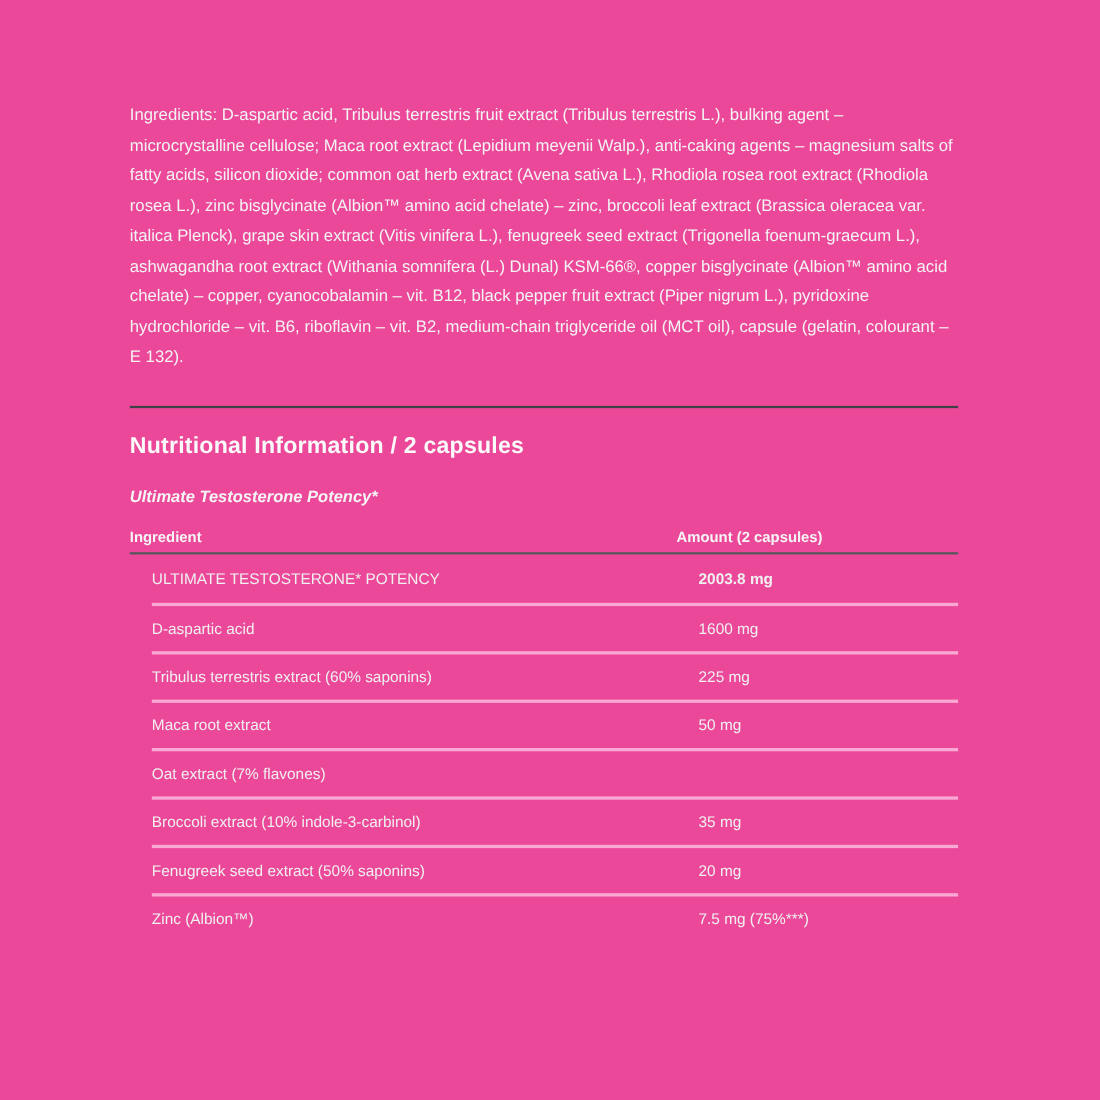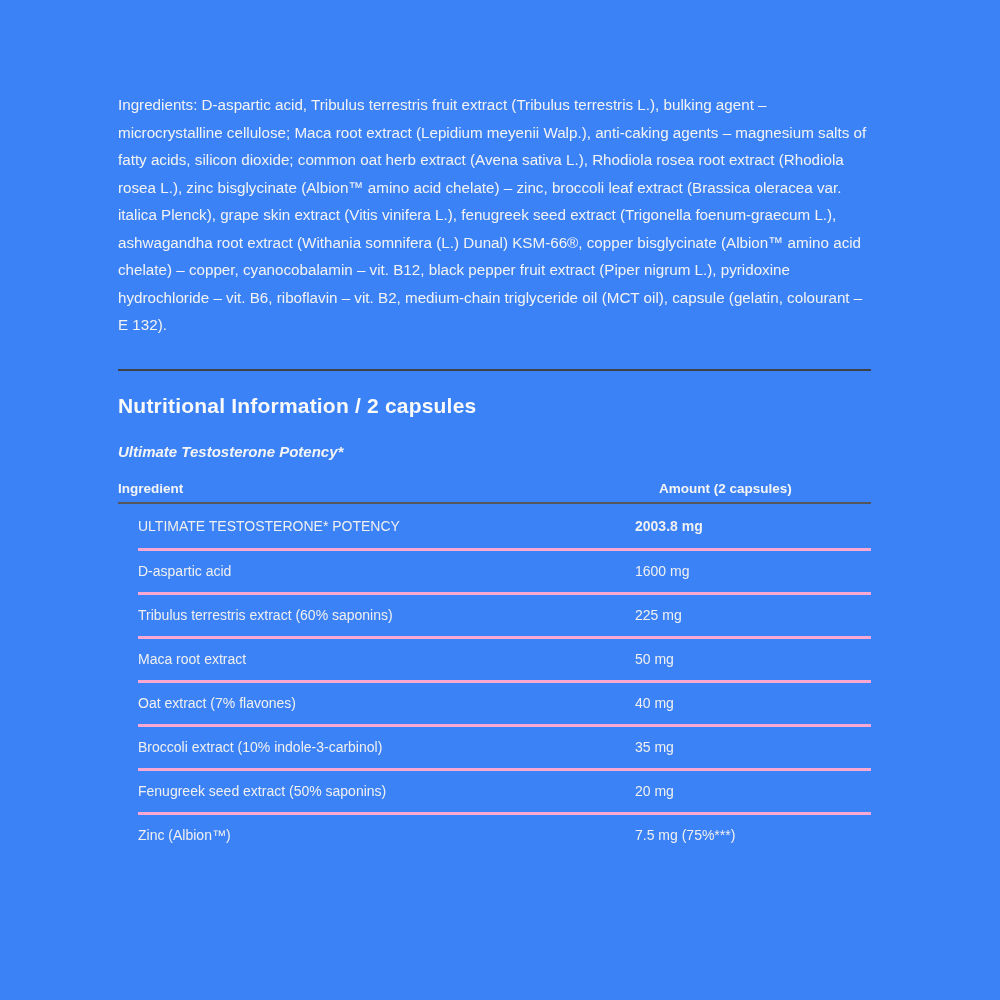--- a/index.html
+++ b/index.html
@@ -7,21 +7,21 @@
     margin: 0; padding: 0;
     width: 1000px; height: 1000px;
     background: #1f2022;
     font-family: "Liberation Sans", sans-serif;
     color: #f2f2f2;
     overflow: hidden;
   }
   .page {
     position: relative;
     width: 1000px; height: 1000px;
-    background: #3b82f6;
+    background: #ec4899;
   }
   .content {
     position: absolute;
     left: 118px; top: 0;
     width: 753px;
   }
   .ingredients {
     margin: 91px 0 0 0;
     font-size: 15.2px;
     line-height: 27.5px;
@@ -53,21 +53,20 @@
   .ntable { margin-top: 14px; width: 100%; }
   .thead {
     display: grid;
     grid-template-columns: 497px 1fr;
     align-items: center;
     height: 29px;
     font-size: 13.5px;
     font-weight: 700;
     color: #f5f5f5;
     border-bottom: 2px solid #54565b;
-    gap: 44px;
   }
   .trow {
     display: grid;
     grid-template-columns: 497px 1fr;
     align-items: center;
     height: 44px;
     font-size: 14px;
     color: #f0f0f0;
     margin-left: 20px;
   }
@@ -105,21 +104,20 @@
           <div class="trow">
             <div class="cell-ingredient">Tribulus terrestris extract (60% saponins)</div>
             <div class="cell-amount">225 mg</div>
           </div>
           <div class="trow">
             <div class="cell-ingredient">Maca root extract</div>
             <div class="cell-amount">50 mg</div>
           </div>
           <div class="trow">
             <div class="cell-ingredient">Oat extract (7% flavones)</div>
-            <div class="cell-amount">40 mg</div>
           </div>
           <div class="trow">
             <div class="cell-ingredient">Broccoli extract (10% indole-3-carbinol)</div>
             <div class="cell-amount">35 mg</div>
           </div>
           <div class="trow">
             <div class="cell-ingredient">Fenugreek seed extract (50% saponins)</div>
             <div class="cell-amount">20 mg</div>
           </div>
           <div class="trow">

